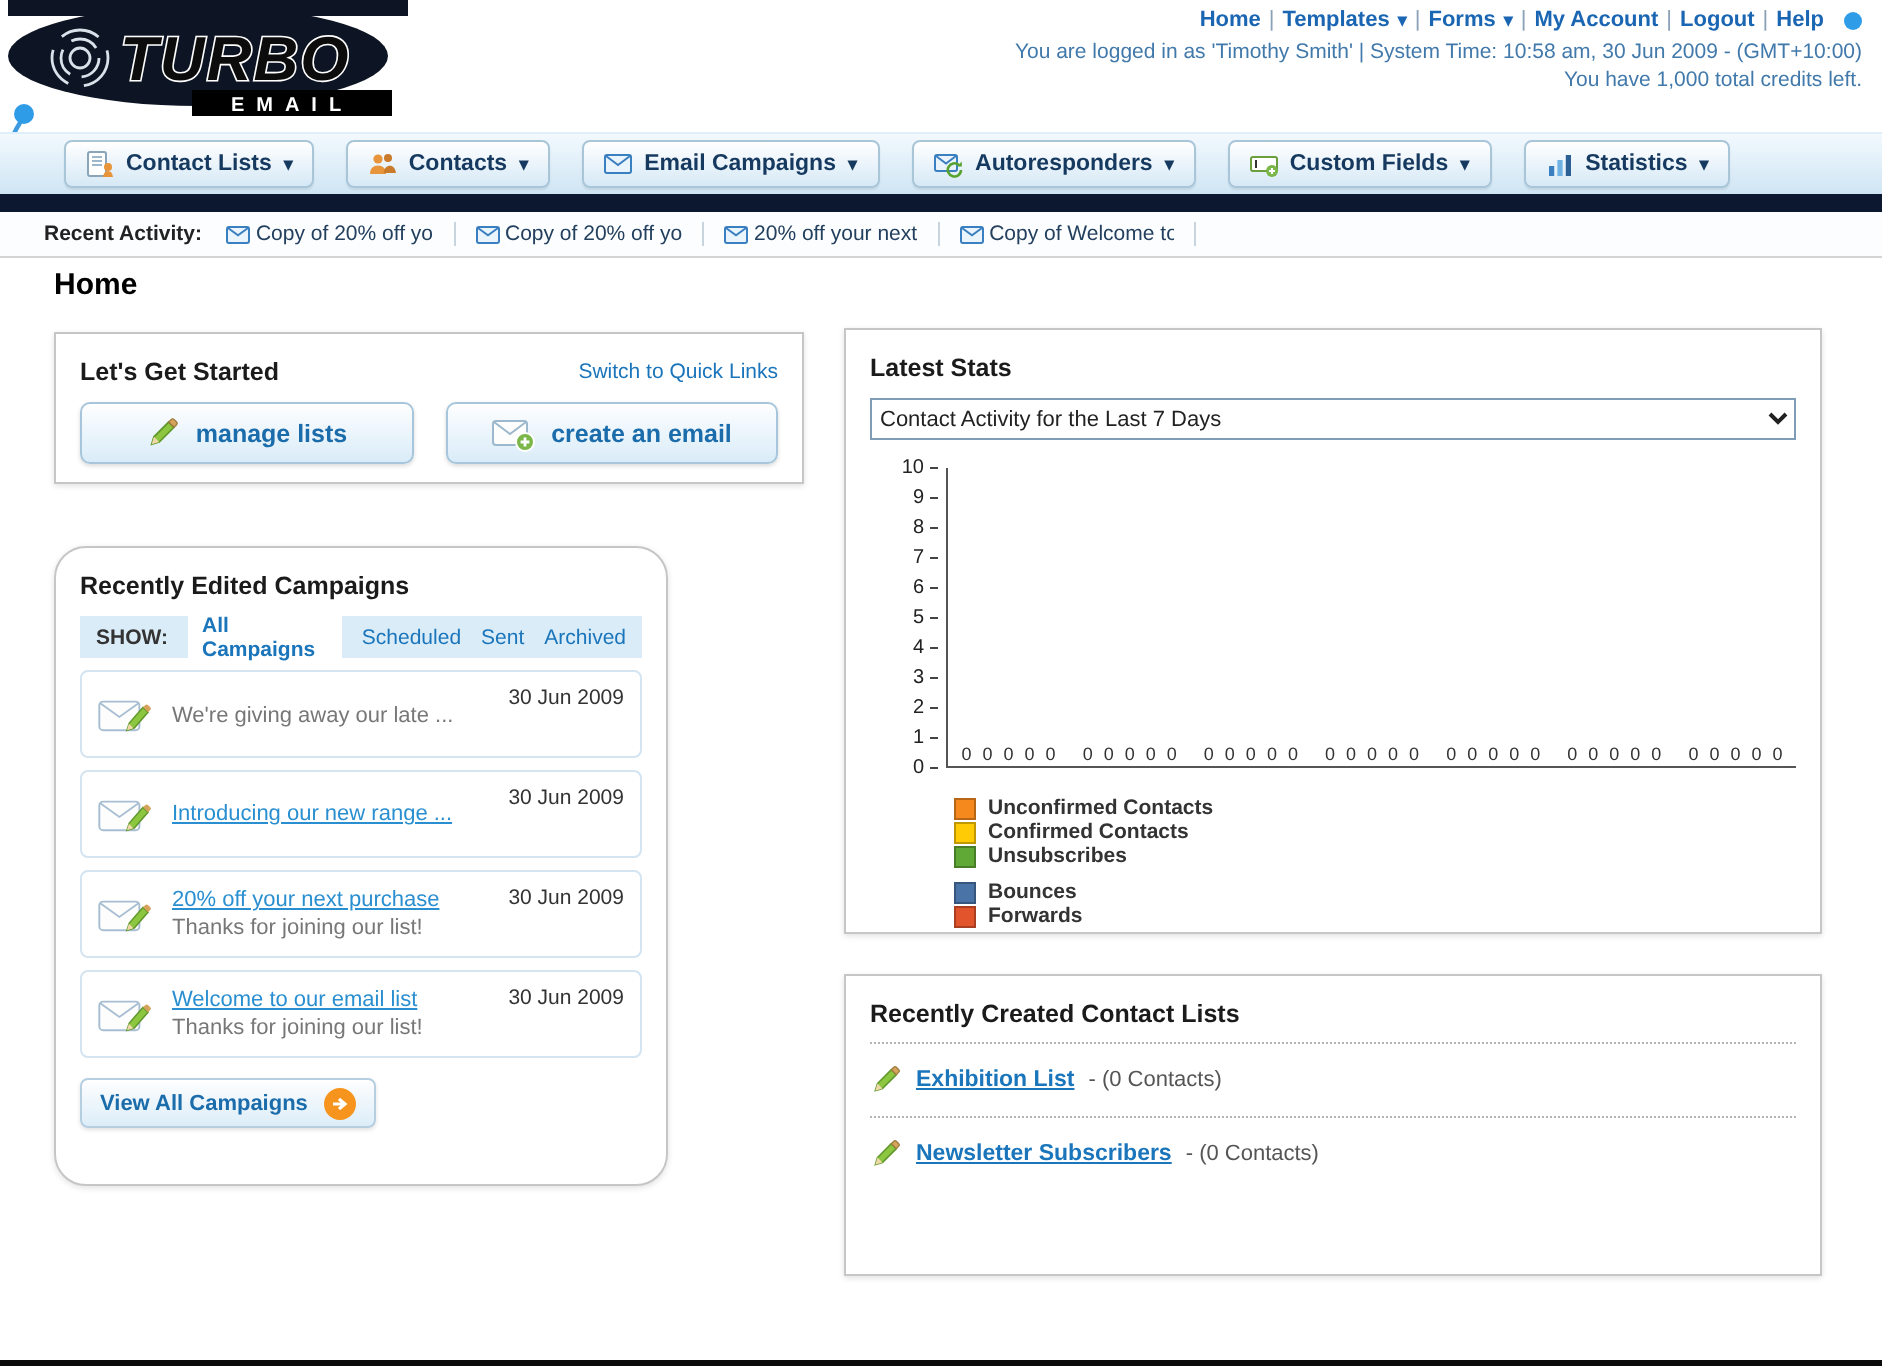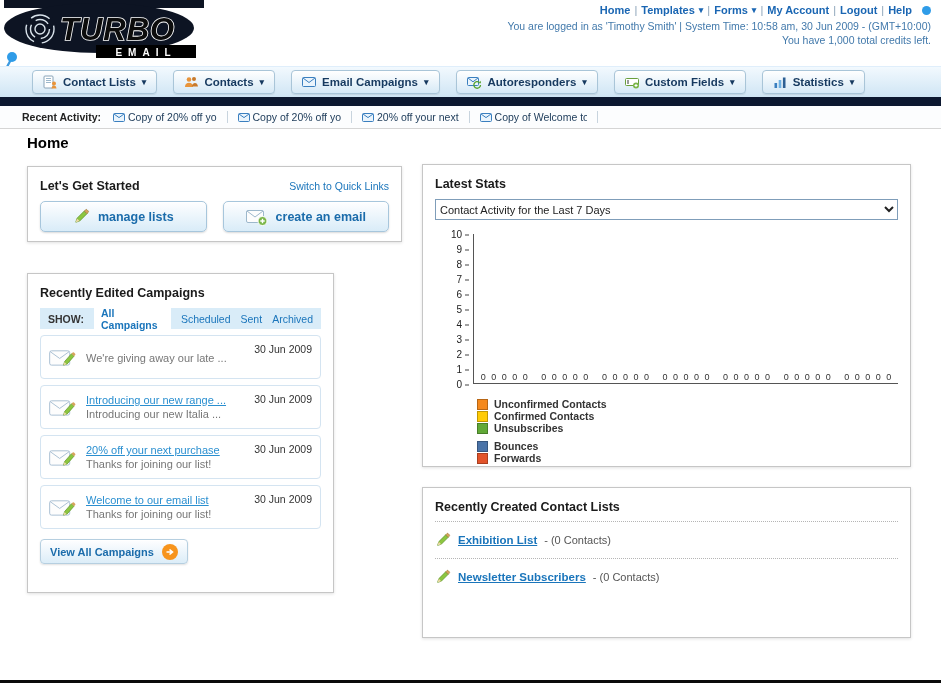--- a/index.html
+++ b/index.html
@@ -67,21 +67,21 @@
   .gs-link { font-size:10.5px; color:#1a75bb; }
   .gs-buttons { display:flex; gap:16px; margin-top:8px; }
   .gs-btn {
     flex:1; height:31px; display:inline-flex; align-items:center; justify-content:center; gap:8px;
     background:linear-gradient(#fefeff,#d9ecf8); border:1px solid #a7c6dc; border-radius:5px;
     font-family:"Liberation Sans",sans-serif; font-size:12.5px; font-weight:bold; color:#1b6cab; cursor:pointer;
     box-shadow:inset 0 1px 0 #fff, 0 1px 2px rgba(0,0,0,.15);
   }
 
   
-  .camp-panel { left:27px; top:143px; width:307px; height:320px; }
+  .camp-panel { left:27px; top:143px; width:307px; height:320px;border-radius:16px; }
   .filters { margin-top:8px; height:21px; background:#d9ecf8; display:flex; align-items:center; gap:10px; padding:0 8px; font-size:10.5px; }
   .show-label { font-weight:bold; color:#333; }
   .filter { color:#1a75bb; }
   .filter.active { background:#fff; border-radius:3px; padding:2px 7px; font-weight:bold; }
   .camp-row {
     margin-top:6px; height:44px; border:1px solid #d4e4f1; border-radius:4px; background:#fff;
     display:flex; align-items:center; gap:8px; padding:4px 8px; cursor:pointer;
   }
   .camp-text { flex:1; min-width:0; }
   .camp-title { display:block; font-size:11px; color:#2a8fd0; text-decoration:underline; white-space:nowrap; overflow:hidden; }
@@ -342,21 +342,20 @@
           <svg width="29" height="21" viewBox="0 0 30 22">
             <rect x="0.5" y="4" width="21" height="15" rx="2" fill="#fdfdfd" stroke="#a7bed2"></rect>
             <path d="M1 4.8l10 7.2L21 4.8" fill="none" stroke="#a7bed2"></path>
             <path d="M15 19l1.2-3.8L23.4 7l2.6 2.6-7.2 8.2z" fill="#8dc63f" stroke="#61982d" stroke-width="0.8"></path>
             <path d="M23.4 7l2.6 2.6 1.2-1.2a1 1 0 0 0 0-1.4l-1.2-1.2a1 1 0 0 0-1.4 0z" fill="#d6a35c"></path>
             <path d="M15 19l3.4-1-2.4-2.4z" fill="#f0d9a8"></path>
           </svg>
         </span>
       <div class="camp-text">
         <a class="camp-title">Introducing our new range ...</a>
-        <div class="camp-sub">Introducing our new Italia ...</div>
       </div>
       <div class="camp-date">30 Jun 2009</div>
     </div>
 
     <div class="camp-row">
       <span class="icon">
           <svg width="29" height="21" viewBox="0 0 30 22">
             <rect x="0.5" y="4" width="21" height="15" rx="2" fill="#fdfdfd" stroke="#a7bed2"></rect>
             <path d="M1 4.8l10 7.2L21 4.8" fill="none" stroke="#a7bed2"></path>
             <path d="M15 19l1.2-3.8L23.4 7l2.6 2.6-7.2 8.2z" fill="#8dc63f" stroke="#61982d" stroke-width="0.8"></path>

